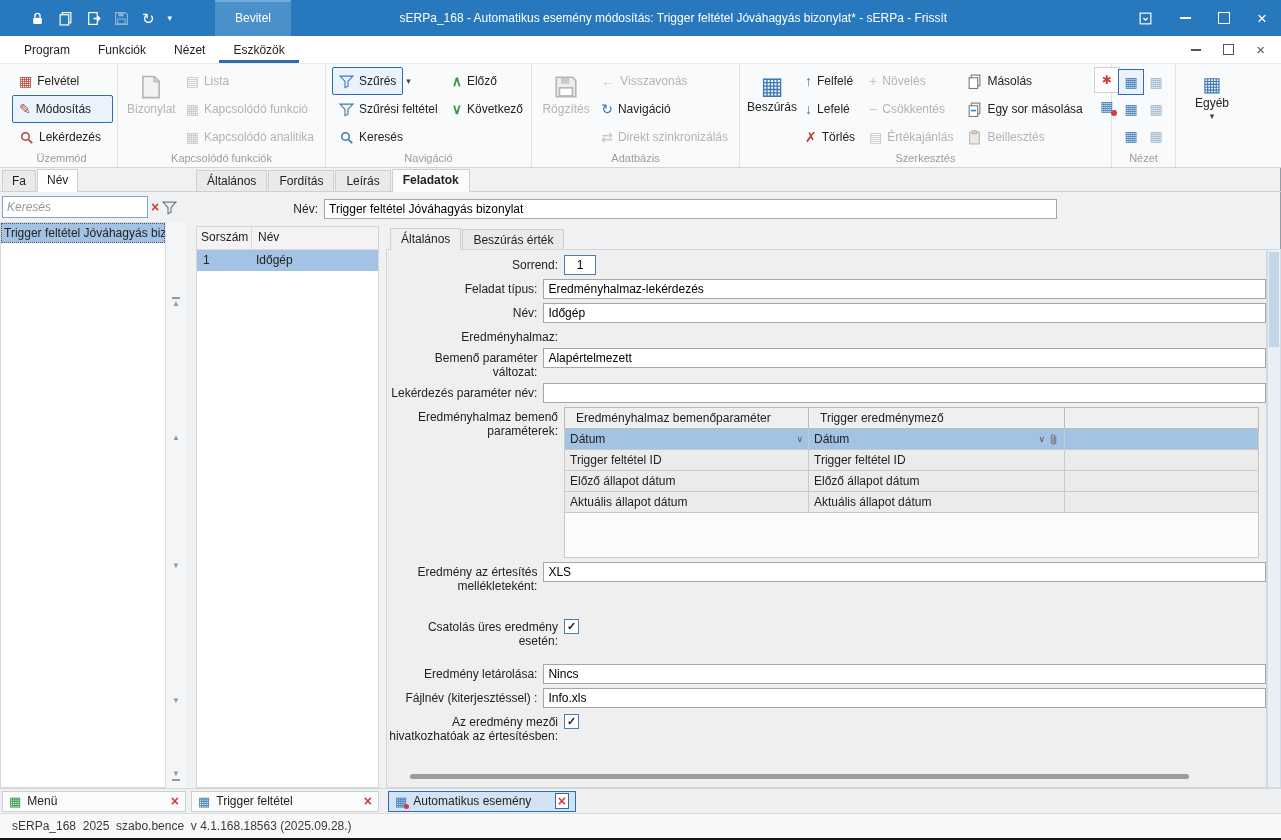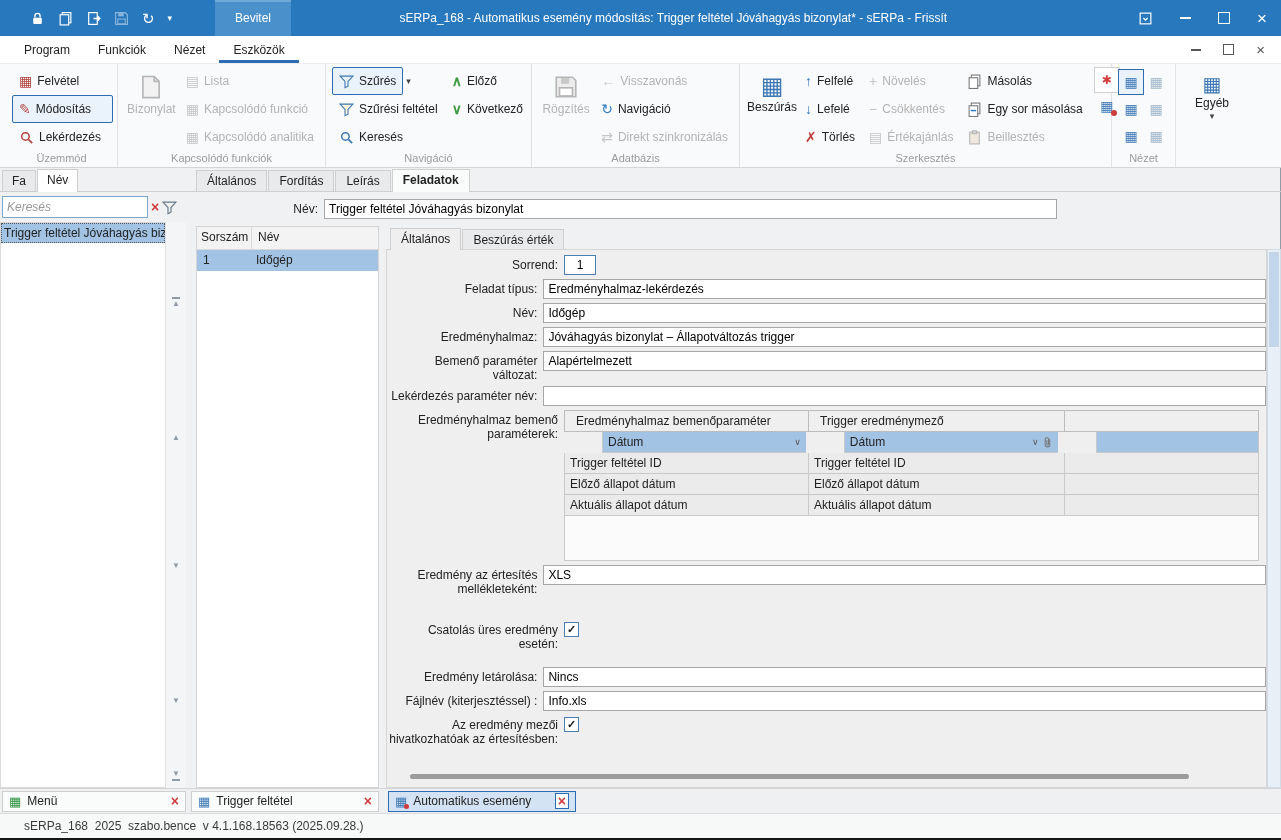--- a/index.html
+++ b/index.html
@@ -99,42 +99,42 @@
     padding:2px 7px;box-sizing:border-box;}
   .ptable{width:695px;}
   .pt-head{display:flex;height:22px;}
   .pt-hc{background:#efefef;border:1px solid #bcbcbc;border-right:none;padding:3px 11px;box-sizing:border-box;
     white-space:nowrap;overflow:hidden;}
   .pt-hc.last{border-right:1px solid #bcbcbc;}
   .pt-row{display:flex;height:21px;}
   .pt-c{background:#ebebeb;border:1px solid #c9c9c9;border-top:none;border-right:none;padding:2px 5px;box-sizing:border-box;
     display:flex;align-items:center;white-space:nowrap;overflow:hidden;}
   .pt-c.last{border-right:1px solid #c9c9c9;}
-  .pt-row.sel .pt-c{background:#a2c3e4;margin-left:38px;}
+  .pt-row.sel .pt-c{background:#a2c3e4;}
   .cell-text{flex:1;overflow:hidden;}
   .dd{color:#555;font-size:9px;margin-left:4px;line-height:1;}
   .pt-empty{height:45px;background:#fbfbfb;border:1px solid #c9c9c9;border-top:none;box-sizing:border-box;}
   .checkbox{width:15px;height:15px;border:1px solid #4a7fb5;background:#fff;display:inline-flex;align-items:center;
     justify-content:center;margin-top:2px;box-sizing:border-box;}
   .check{font-size:11px;font-weight:bold;color:#222;line-height:1;}
   .vscroll{position:absolute;right:0;top:23px;width:14px;bottom:0;background:#e8eff6;border:1px solid #d0dbe6;box-sizing:border-box;}
   .vthumb{position:absolute;left:1px;right:1px;top:2px;height:95px;background:#c3d5e8;}
   .hscroll{position:absolute;left:24px;right:92px;bottom:9px;height:5px;background:#9b9b9b;border-radius:3px;}
   
   .bottomtabs{position:absolute;left:0;bottom:27px;width:100%;height:25px;background:#eef0f1;border-top:1px solid #d5d5d5;
     display:flex;align-items:center;padding-left:2px;box-sizing:border-box;}
   .btab{height:21px;background:#fafbfb;border:1px solid #cfcfcf;display:flex;align-items:center;padding:0 6px;
     margin-right:5px;box-sizing:border-box;}
   .btab.active{background:#d3e3f3;border-color:#2b6cb5;margin-left:4px;}
   .btab-label{margin-left:6px;flex:1;white-space:nowrap;overflow:hidden;}
   .btab .redx{margin-left:8px;}
   .btab.active .redx{border:1px solid #2b6cb5;background:#fff;padding:0 2px;}
   .bicon{position:relative;display:inline-flex;}
   .statusbar{position:absolute;left:0;bottom:2px;width:100%;height:25px;background:#f7f8f8;border-top:1px solid #dcdcdc;
-    display:flex;align-items:center;padding-left:24px;box-sizing:border-box;color:#3a3a3a;}
+    display:flex;align-items:center;padding-left:12px;box-sizing:border-box;color:#3a3a3a;}
   .sb-text{white-space:pre;}
   .window-edge{position:absolute;left:0;bottom:0;width:100%;height:2px;background:#161616;}
 </style>
 </head>
 <body>
 
 <div class="window">
 
   <div class="titlebar">
     <div class="qat">
@@ -466,21 +466,20 @@
         <div class="drow">
           <div class="lbl">Feladat típus:</div>
           <input class="fld" value="Eredményhalmaz-lekérdezés" style="">
         </div>
         <div class="drow">
           <div class="lbl">Név:</div>
           <input class="fld" value="Időgép" style="">
         </div>
         <div class="drow">
           <div class="lbl">Eredményhalmaz:</div>
-          <input class="fld" value="Jóváhagyás bizonylat – Állapotváltozás trigger" style="">
         </div>
         <div class="drow">
           <div class="lbl">Bemenő paraméter változat:</div>
           <input class="fld" value="Alapértelmezett" style="">
         </div>
         <div class="drow">
           <div class="lbl">Lekérdezés paraméter név:</div>
           <input class="fld" value="" style="">
         </div>
 

